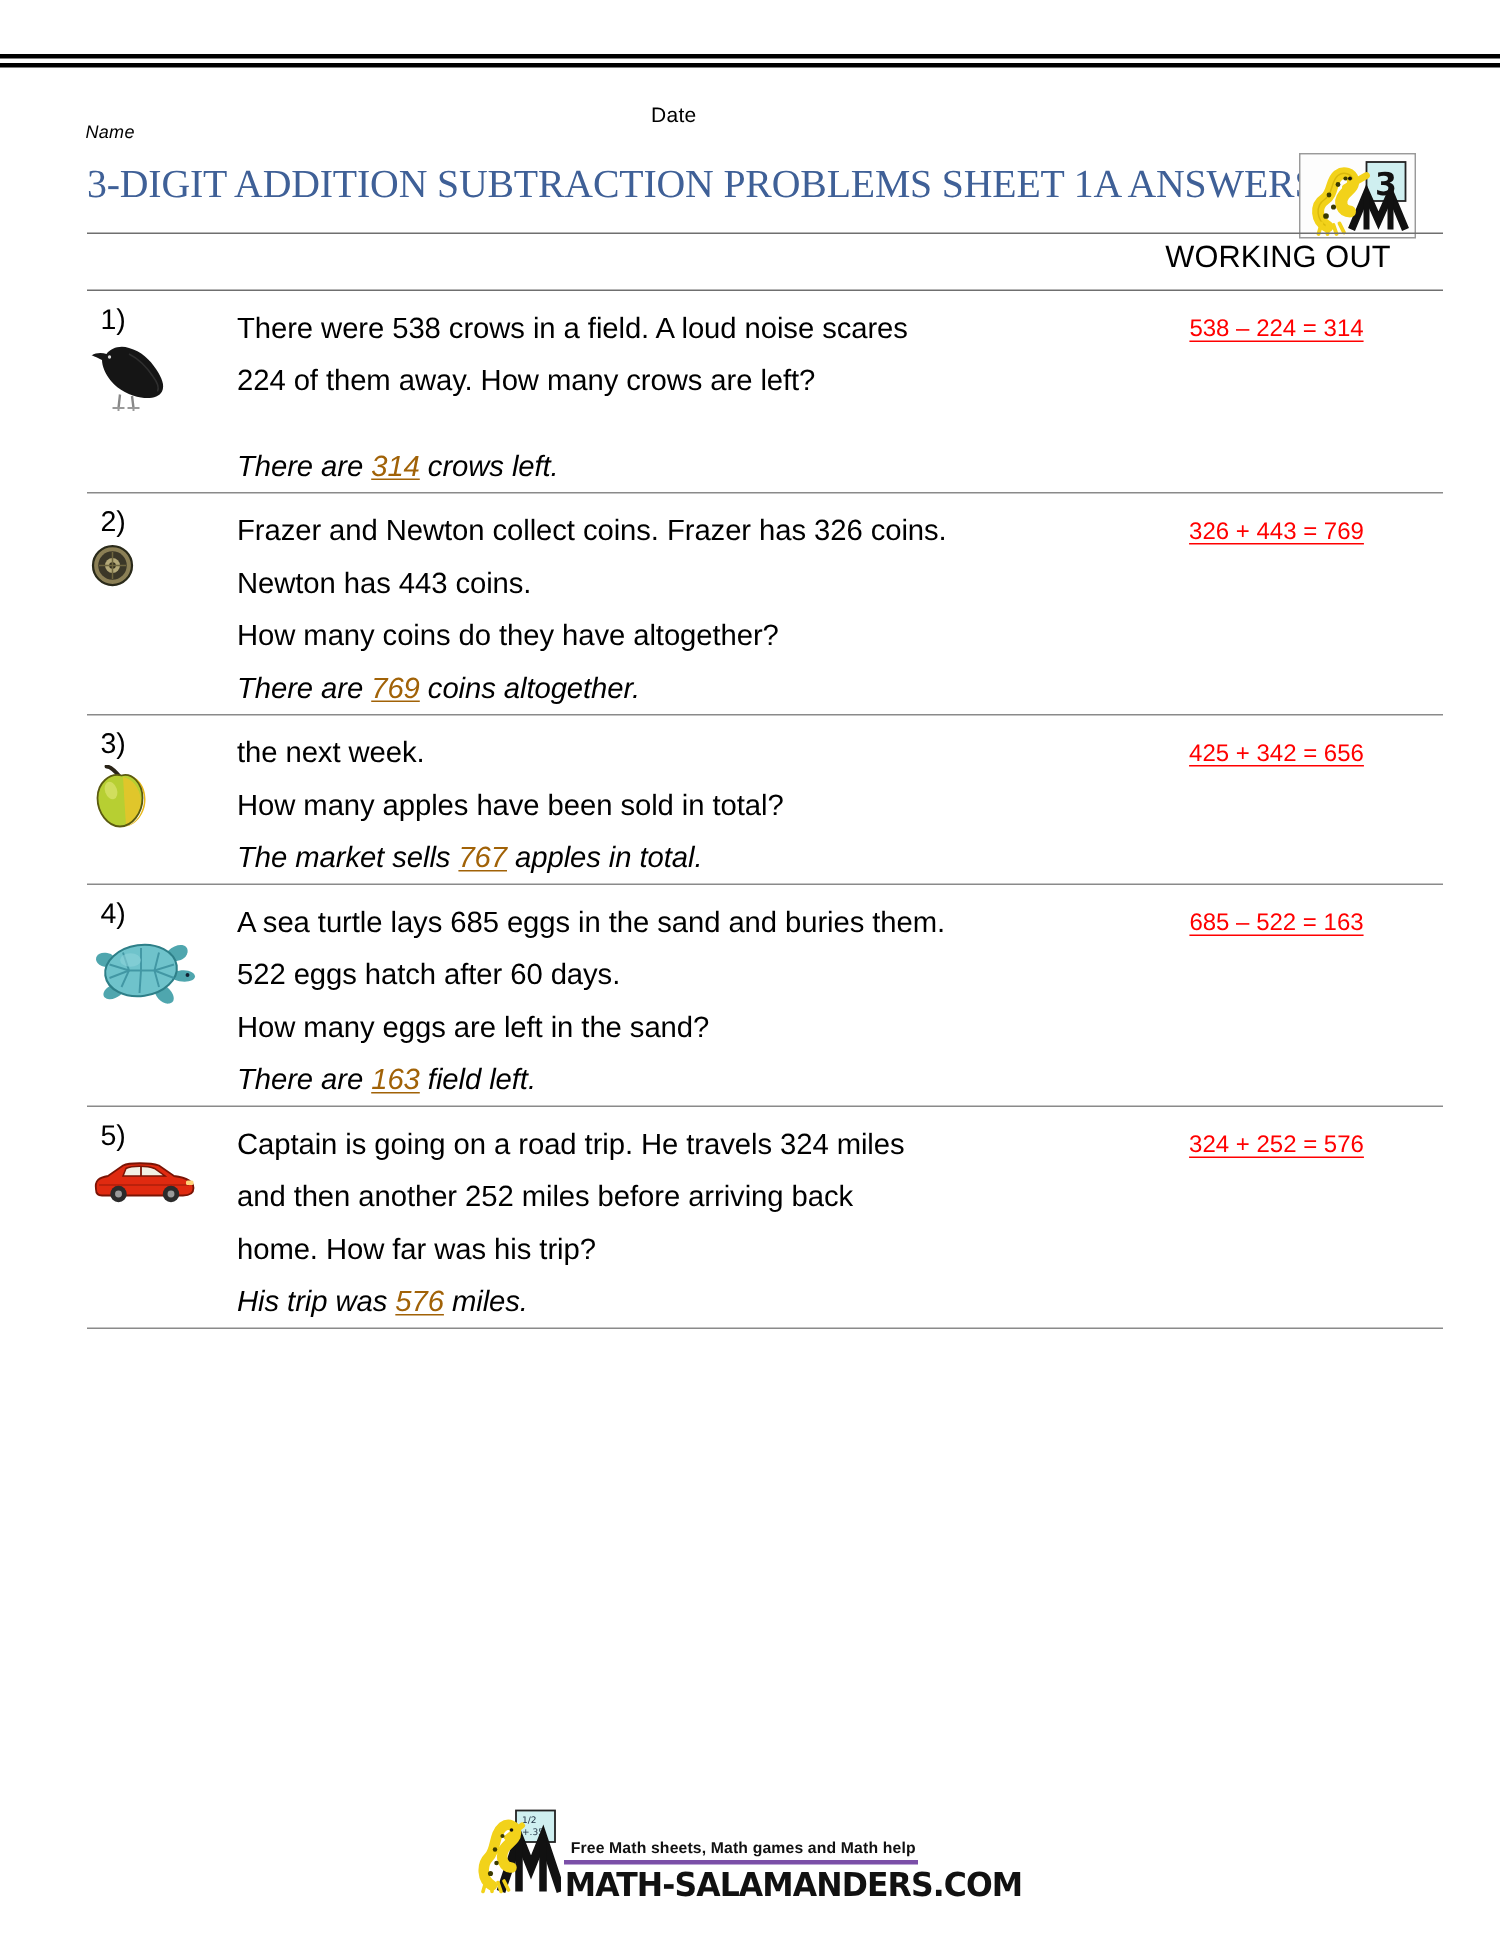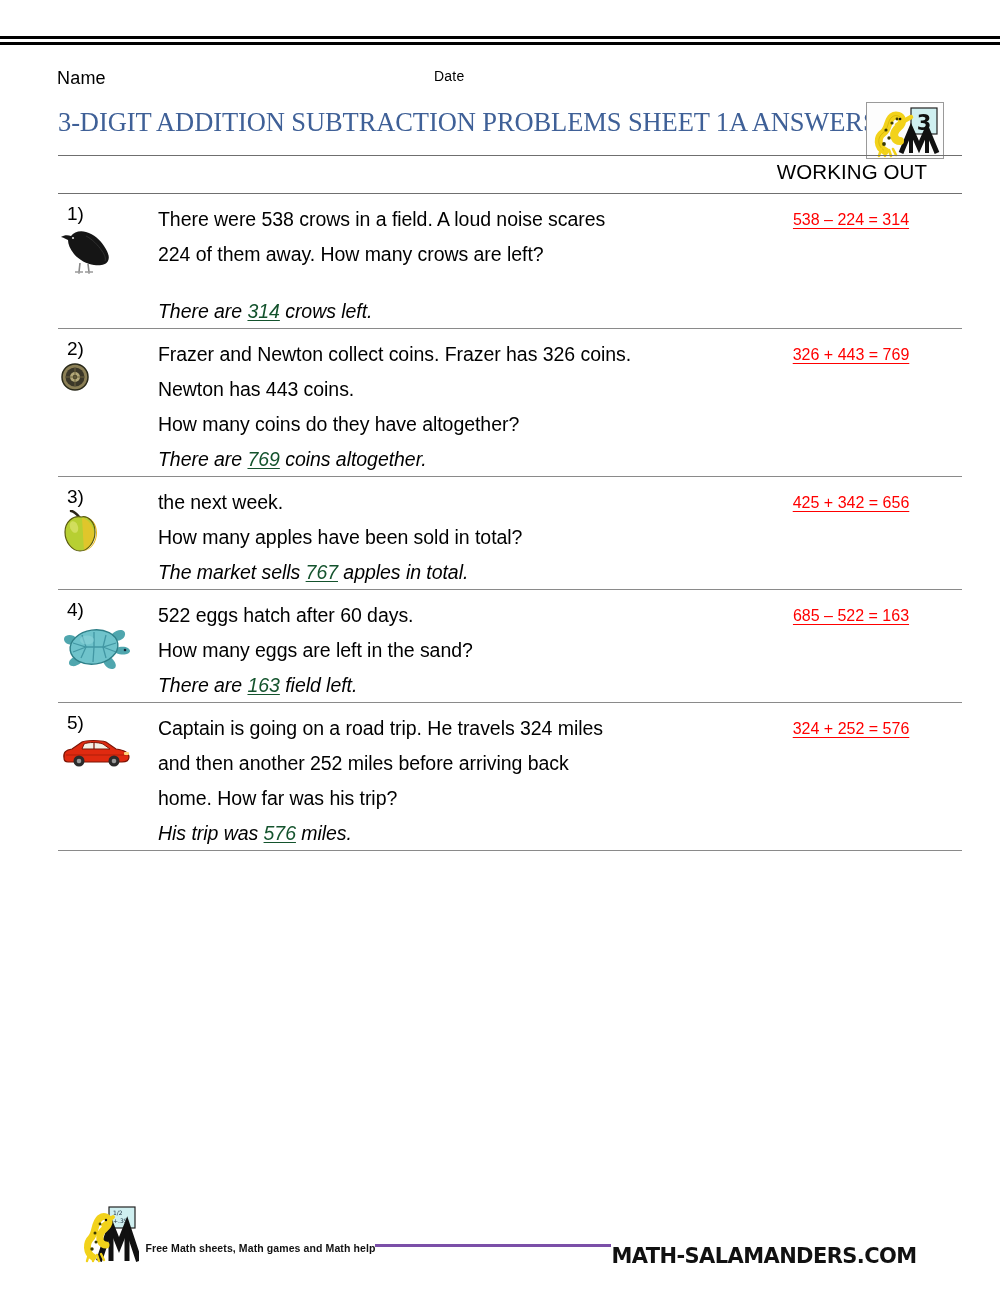--- a/index.html
+++ b/index.html
@@ -32,22 +32,22 @@
     top: 45px; left: 0; width: 1000px;
   }
 
   
   .namedate {
     position: relative;
     height: 38px;
     margin: 13px 0 0 0;
   }
   .namedate .nm {
-    position: absolute; left: 57px; top: 10px;
-    font-size: 18px; letter-spacing: .2px;
+    position: absolute; left: 57px; top: 23px;
+    font-size: 12px; letter-spacing: .2px; font-style: italic;
   }
   .namedate .dt {
     position: absolute; left: 434px; top: 10px;
     font-size: 14px; letter-spacing: .2px; text-align: center;
   }
 
   
   .titlebar {
     position: relative;
     height: 62px;
@@ -134,21 +134,21 @@
     letter-spacing: -0.05px;
   }
   .answer {
     font-style: italic;
     font-size: 19.5px;
     line-height: 34px;
     white-space: nowrap;
     letter-spacing: -0.05px;
   }
   .answer .num {
-    color: #14532d;
+    color: #a16207;
     text-decoration: underline;
     text-underline-offset: 2px;
   }
   .col-work {
     width: 222px;
     flex: 0 0 222px;
     padding-top: 8px;
     text-align: center;
   }
   .workout {
@@ -171,21 +171,21 @@
     justify-content: center;
     align-items: flex-start;
   }
   .footer-inner {
     display: flex;
     align-items: flex-end;
     gap: 2px;
   }
   .foot-text-wrap {
     display: flex;
-    flex-direction: row;
+    flex-direction: column;
     align-items: flex-start;
   }
   .foot-tag {
     font-size: 10.5px;
     font-weight: bold;
     letter-spacing: .1px;
     color: #111;
     padding-left: 4px;
     white-space: nowrap;
   }
@@ -360,20 +360,21 @@
               <path d="M46 12 L43 24 L46 35"></path>
               <path d="M13 20 L26 24 L43 24 L56 20"></path>
               <path d="M13 29 L26 24"></path>
               <path d="M43 24 L56 29"></path>
             </g>
             <ellipse cx="27" cy="17" rx="7" ry="4.5" fill="#8FD6DC" opacity=".55"></ellipse>
           </svg>
         </span>
       </div>
       <div class="col-body">
+        <div class="qline">A sea turtle lays 685 eggs in the sand and buries them.</div>
         <div class="qline">522 eggs hatch after 60 days.</div>
         <div class="qline">How many eggs are left in the sand?</div>
         <div class="answer"><span>There are </span><span class="num">163</span><span> field left.</span></div>
       </div>
       <div class="col-work">
         <span class="workout">685 – 522 = 163</span>
       </div>
     </div>
 
     <div class="hrule thin"></div>

